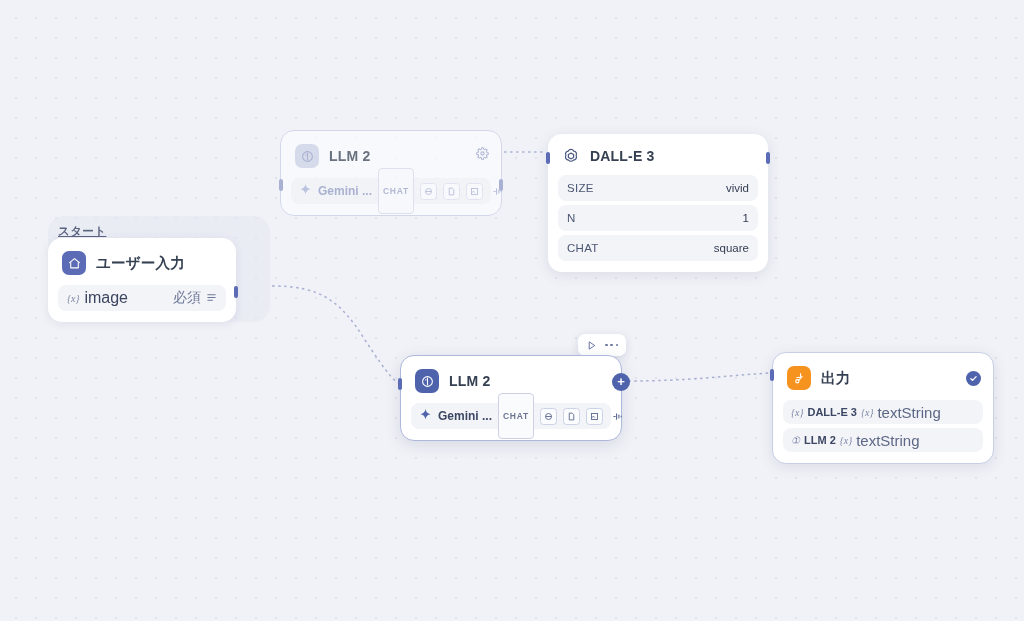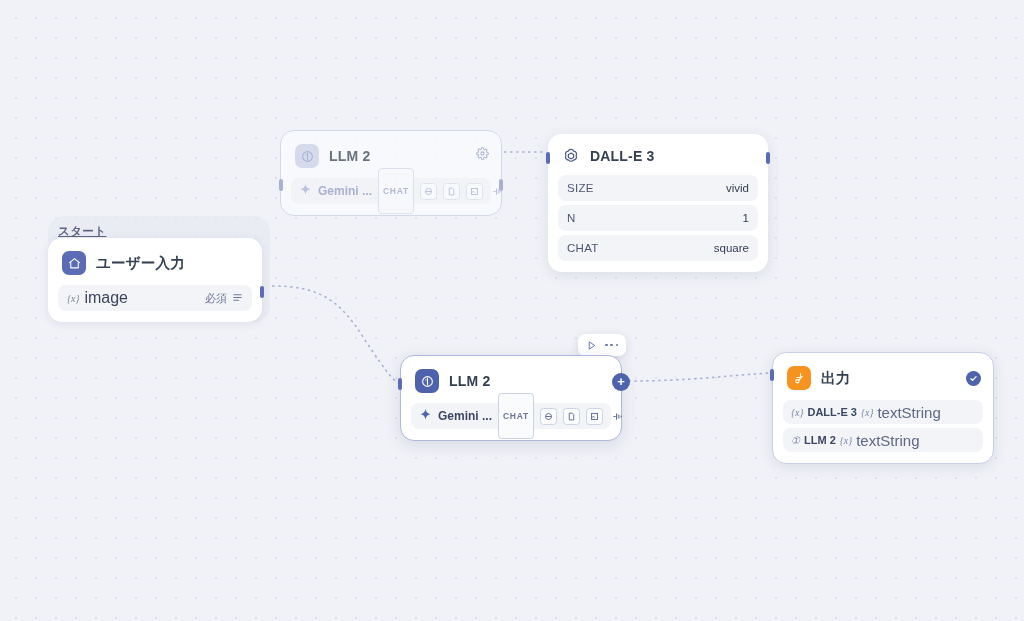--- a/index.html
+++ b/index.html
@@ -80,21 +80,21 @@
   .row-val {
     margin-left: auto;
     font-size: 11.5px;
     color: #333d52;
   }
 
   
   #start-node {
     left: 48px;
     top: 238px;
-    width: 214px;
+    width: 188px;
     box-shadow: 0 2px 10px rgba(60,70,120,.10);
   }
   .group-label {
     position: absolute;
     left: 58px;
     top: 224px;
     font-size: 11.5px;
     font-weight: bold;
     color: #5b6480;
     letter-spacing: .4px;
@@ -311,21 +311,21 @@
             <path d="M5 10v10h14V10"></path>
         </svg>
       </span>
       <span class="node-title jp">ユーザー入力</span>
     </div>
     <div class="node-body">
       <div class="var-row">
         <span class="xvar" style="margin-right:5px;">{x}</span>
         <span style="font-size:16px;color:#3a4considered;color:#3b4560;">image</span>
         <span class="req">
-          <span style="font-size:11px;color:#6d7798;">必須</span>
+          <span style="font-size:14px;color:#6d7798;">必須</span>
           <span>
             <svg width="11" height="11" viewBox="0 0 24 24" fill="none" stroke="#6d7798" stroke-width="2.4" stroke-linecap="round">
               <path d="M4 6h16"></path>
                 <path d="M4 12h16"></path>
                 <path d="M4 18h10"></path>
             </svg>
           </span>
         </span>
       </div>
     </div>

